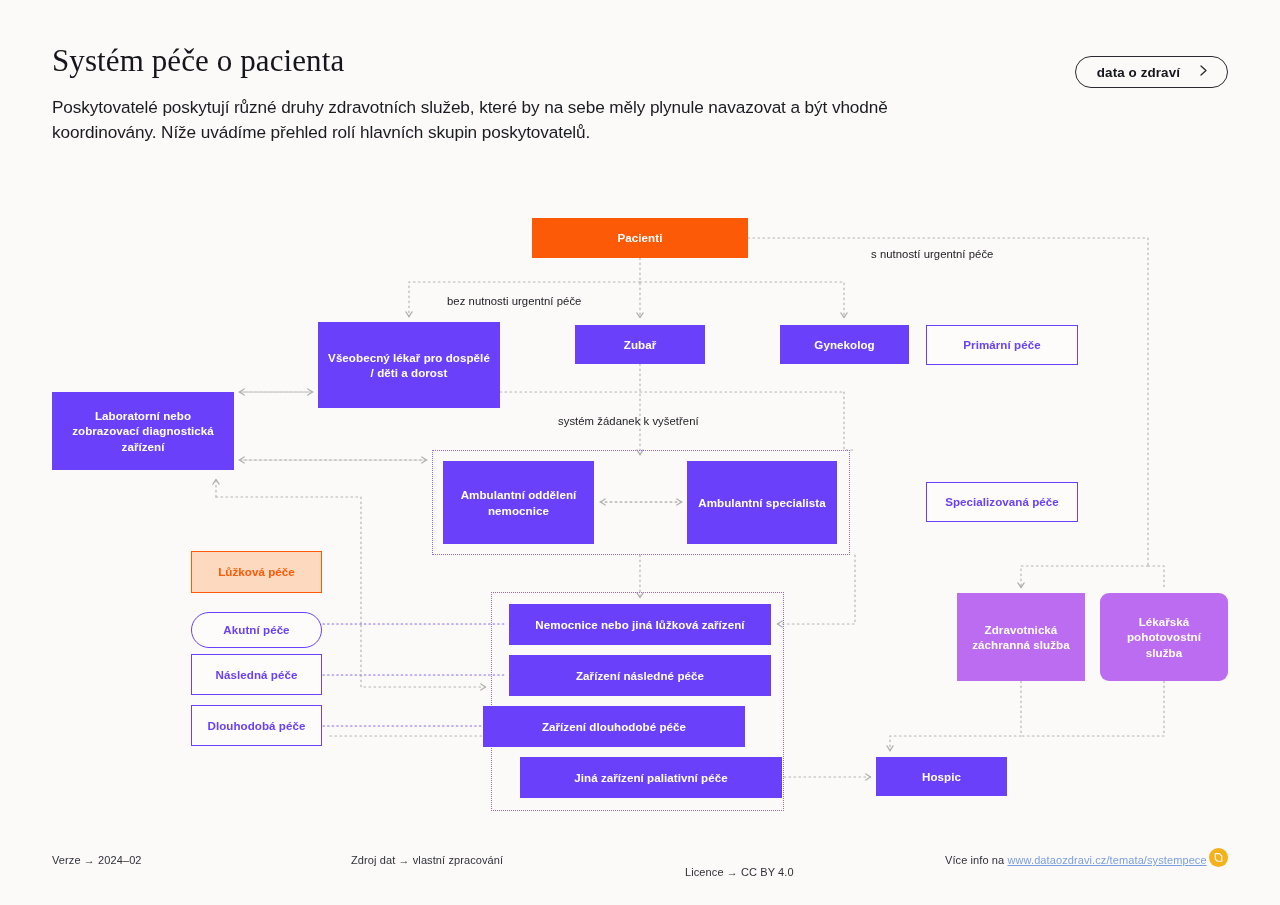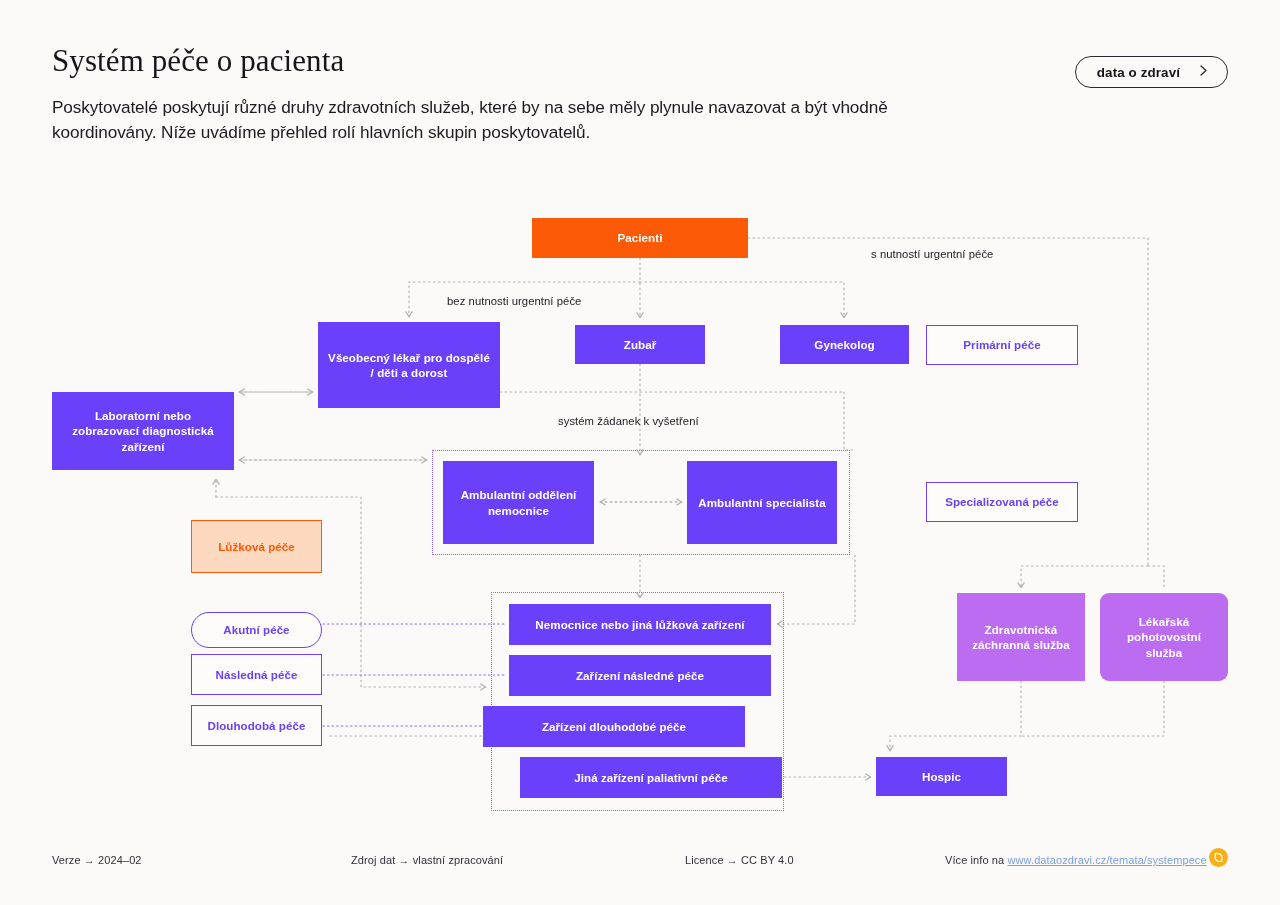--- a/index.html
+++ b/index.html
@@ -111,21 +111,21 @@
     left: 52px; top: 852px;
     width: 1176px;
     height: 22px;
     font-size: 11px;
     color: #30303a;
     letter-spacing: .1px;
   }
   .footer span.f { position: absolute; white-space: nowrap; top: 2px; }
   .f-verze   { left: 0; }
   .f-zdroj   { left: 299px; }
-  .f-licence { left: 633px; }
+  .f-licence { left: 633px; margin-top: 12px; }
   .f-more    { left: 893px; }
   .footer a { color: #7b9fe0; text-decoration: underline; }
 
   .logo-badge {
     position: absolute;
     right: 0; top: -4px;
     width: 19px; height: 19px;
     border-radius: 50%;
     background: #f5b01a;
     display: flex;
@@ -224,21 +224,21 @@
   <div class="node out-purple" style="left:926px; top:325px; width:152px; height:40px;">Primární péče</div>
 
   <div class="node solid-purple" style="left:52px; top:392px; width:182px; height:78px;">Laboratorní nebo zobrazovací diagnostická zařízení</div>
 
   <div class="node solid-purple" style="left:443px; top:461px; width:151px; height:83px;">Ambulantní oddělení nemocnice</div>
 
   <div class="node solid-purple" style="left:687px; top:461px; width:150px; height:83px;">Ambulantní specialista</div>
 
   <div class="node out-purple" style="left:926px; top:482px; width:152px; height:40px;">Specializovaná péče</div>
 
-  <div class="node out-orange" style="left:191px; top:520px; width:131px; height:53px;">Lůžková péče</div>
+  <div class="node out-orange" style="left:191px; top:551px; width:131px; height:42px;">Lůžková péče</div>
 
   <div class="node out-purple" style="left:191px; top:612px; width:131px; height:36px;border-radius:18px;">Akutní péče</div>
 
   <div class="node out-purple" style="left:191px; top:654px; width:131px; height:41px;">Následná péče</div>
 
   <div class="node out-purple" style="left:191px; top:705px; width:131px; height:41px;">Dlouhodobá péče</div>
 
   <div class="node solid-purple" style="left:509px; top:604px; width:262px; height:41px;">Nemocnice nebo jiná lůžková zařízení</div>
 
   <div class="node solid-purple" style="left:509px; top:655px; width:262px; height:41px;">Zařízení následné péče</div>

